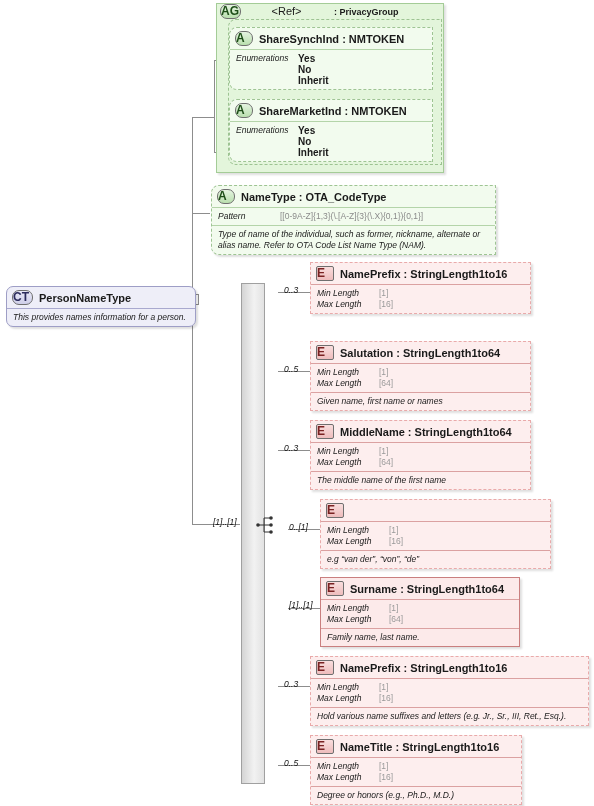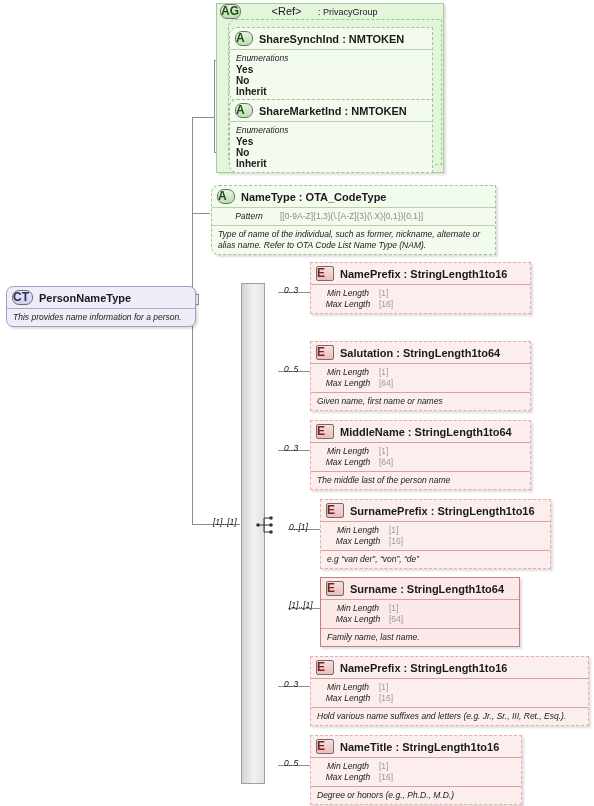--- a/index.html
+++ b/index.html
@@ -53,23 +53,23 @@
   
   .groupbox{
     position:absolute;background:#e3f5db;border:1px solid #a4cc97;
   }
 
   
   .innerdash{position:absolute;border:1px dashed #9dc392;border-radius:8px 0 0 8px;background:transparent;}
 
   
   .facet{display:flex;font-size:8.5px;line-height:11px;}
-  .facet .fname{font-style:italic;width:62px;flex:none;text-align:center;}
+  .facet .fname{font-style:italic;width:62px;flex:none;}
   .facet .fval{color:#9a9a9a;}
-  .enumrow{display:flex;font-size:8.5px;line-height:11px;flex-direction:column;}
+  .enumrow{display:flex;font-size:8.5px;line-height:11px;}
   .enumrow .fname{font-style:italic;width:62px;flex:none;}
   .enumrow .vals span{display:block;font-weight:bold;font-size:10px;}
 
   
   .occ{position:absolute;font-size:8.5px;font-style:italic;color:#111;white-space:nowrap;}
 
   
   .ln{position:absolute;background:#8d8d8d;}
   .lnh{height:1px;}
   .lnv{width:1px;}
@@ -132,30 +132,30 @@
 <div class="ln lnh" style="left:288px;top:529px;width:32px;"></div>
 <div class="ln lnh" style="left:288px;top:608px;width:32px;"></div>
 <div class="ln lnh" style="left:278px;top:686px;width:32px;"></div>
 <div class="ln lnh" style="left:278px;top:765px;width:32px;"></div>
 
 <div class="node lilac shadow" style="left:6px;top:286px;width:190px;">
   <div class="hdr">
     <span class="badge ct">CT</span>
     <span>PersonNameType</span>
   </div>
-  <div class="sect sep desc">This provides name information for a person.</div>
+  <div class="sect sep desc">This provides names information for a person.</div>
 </div>
 
 <div class="groupbox shadow" style="left:216px;top:3px;width:226px;height:168px;"></div>
 <div class="innerdash" style="left:228px;top:19px;width:212px;height:144px;"></div>
 
 <div class="abs hdr" style="left:220px;top:4px;width:215px;">
   <span class="badge ag">AG</span>
   <span style="font-weight:normal;font-size:11px;margin-left:28px;">&lt;Ref&gt;</span>
-  <span style="margin-left:14px;">: PrivacyGroup</span>
+  <span style="margin-left:30px;font-weight:bold;">: PrivacyGroup</span>
 </div>
 
 <div class="node green dashed" style="left:229px;top:27px;width:204px;border-radius:8px 0 0 8px;">
   <div class="hdr">
     <span class="badge a">A</span>
     <span>ShareSynchInd : NMTOKEN</span>
   </div>
   <div class="sect sep">
     <div class="enumrow">
       <span class="fname">Enumerations</span>
@@ -245,28 +245,27 @@
   <div class="sect sep">
     <div class="facet">
         <span class="fname">Min Length</span>
         <span class="fval">[1]</span>
       </div>
     <div class="facet">
         <span class="fname">Max Length</span>
         <span class="fval">[64]</span>
       </div>
   </div>
-  <div class="sect sep desc">The middle last of the person name</div>
+  <div class="sect sep desc">The middle name of the first name</div>
 </div>
 
 <div class="occ" style="left:289px;top:522px;">0..[1]</div>
 <div class="node pink shadow" style="left:320px;top:499px;width:231px;">
   <div class="hdr">
     <span class="badge e">E</span>
-    <span>SurnamePrefix : StringLength1to16</span>
   </div>
   <div class="sect sep">
     <div class="facet">
         <span class="fname">Min Length</span>
         <span class="fval">[1]</span>
       </div>
     <div class="facet">
         <span class="fname">Max Length</span>
         <span class="fval">[16]</span>
       </div>

